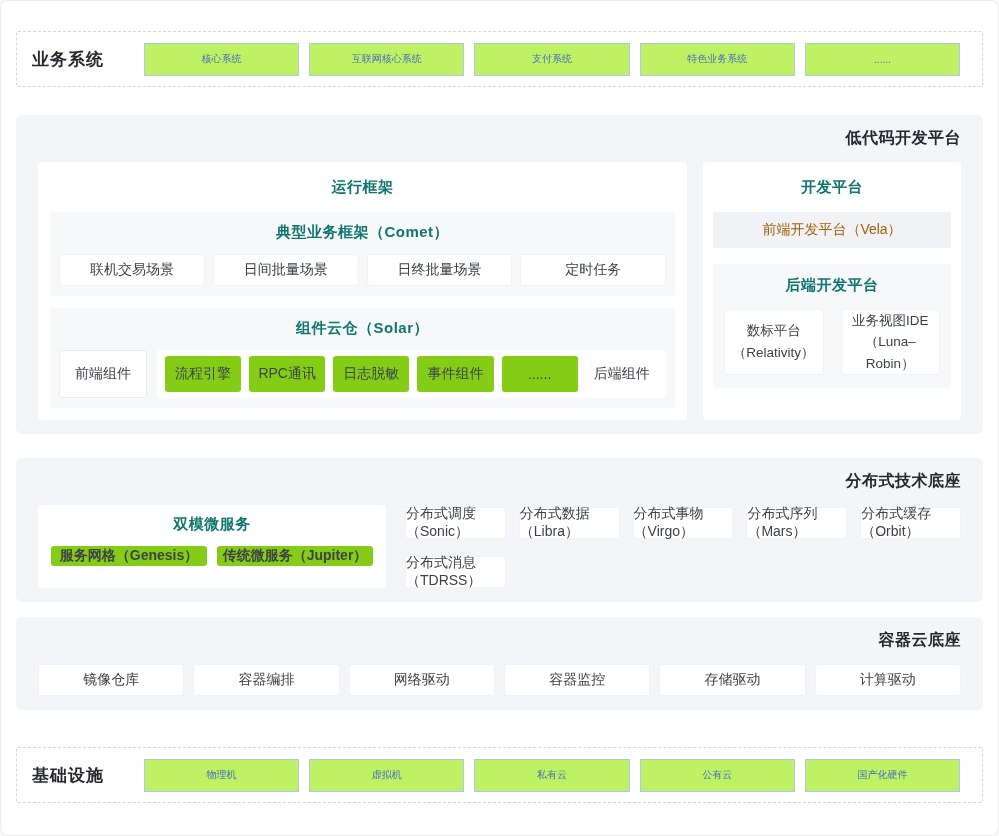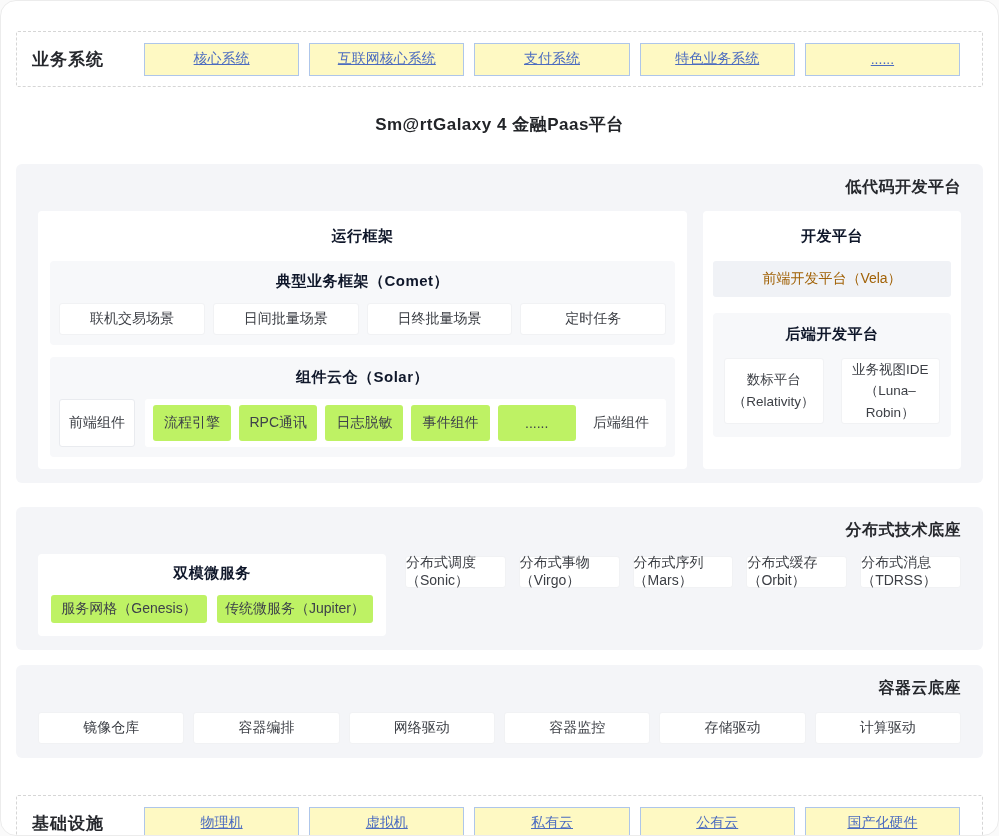--- a/index.html
+++ b/index.html
@@ -6,21 +6,21 @@
   html, body { background: #fafafa; }
   body {
     width: 999px; height: 836px;
     font-family: "Liberation Sans", "DejaVu Sans", sans-serif;
     color: #3c3f45;
   }
   .page {
     width: 999px; height: 836px;
     background: #ffffff;
     border: 1px solid #ececec;
-    border-radius: 16px;
+    border-radius: 8px;
     overflow: hidden;
     position: relative;
   }
   
   .dashed-row {
     margin: 30px 15px 0 15px;
     height: 56px;
     border: 1px dashed #d6d6d6;
     border-radius: 2px;
     display: flex;
@@ -31,26 +31,25 @@
     width: 112px;
     font-size: 17px;
     font-weight: bold;
     color: #26282d;
     letter-spacing: 1px;
     flex: none;
   }
   .dashed-row .row-chips { flex: 1; display: flex; gap: 10px; }
   .chip-blue {
     flex: 1; height: 33px;
-    background: #fef9c3;
+    background: #bef264;
     border: 1px solid #aec6ea;
     display: flex; align-items: center; justify-content: center;
-    font-size: 14px;
+    font-size: 10px;
     color: #4c6cc0;
-    text-decoration: underline;
   }
   .main-title {
     margin-top: 26px;
     text-align: center;
     font-size: 17px;
     font-weight: bold;
     color: #222428;
     letter-spacing: 0.5px;
   }
   
@@ -69,54 +68,54 @@
     letter-spacing: 0.5px;
   }
   .panel-white {
     background: #ffffff;
     border-radius: 4px;
   }
   .panel-title {
     text-align: center;
     font-size: 15px;
     font-weight: bold;
-    color: #0f172a;
+    color: #0f766e;
     letter-spacing: 0.5px;
   }
   .panel-gray {
     background: #f7f8fa;
     border-radius: 4px;
   }
   .box-white {
     background: #ffffff;
     border: 1px solid #f1f2f4;
     border-radius: 3px;
     display: flex; align-items: center; justify-content: center;
     font-size: 14px;
     color: #3c3f45;
   }
   .chip-gray {
-    background: #bef264;
+    background: #84cc16;
     border-radius: 3px;
     display: flex; align-items: center; justify-content: center;
     font-size: 14px;
     color: #3e424a;
     text-align: right;
   }
   
   .lowcode-body { display: flex; gap: 16px; }
   .runtime-panel { flex: 1; padding: 16px 12px 12px 12px; }
   .runtime-panel > .panel-title { margin-bottom: 15px; }
   .sub-panel { padding: 11px 9px 10px 9px; }
   .sub-panel .panel-title { margin-bottom: 12px; }
   .comet-items { display: flex; gap: 8px; }
   .comet-items .box-white { flex: 1; height: 32px; }
   .solar-row { display: flex; gap: 10px; height: 48px; margin-top: 2px; }
   .solar-front {
-    width: 76px; flex: none;
+    width: 88px; flex: none;
     background: #fff; border: 1px solid #e9ebef; border-radius: 3px;
     display: flex; align-items: center; justify-content: center;
     font-size: 14px;
   }
   .solar-strip {
     flex: 1; background: #fff; border-radius: 3px;
     display: flex; align-items: center; gap: 8px;
     padding: 6px 8px;
   }
   .solar-strip .chip-gray { flex: 1; height: 36px; }
@@ -137,21 +136,21 @@
   .backend-items { display: flex; gap: 17px; }
   .backend-items .box-white {
     flex: 1; height: 66px; flex-direction: column;
     font-size: 13.5px; line-height: 1.6; text-align: center;
   }
   
   .dist-body { display: flex; gap: 19px; }
   .dual-panel { width: 348px; flex: none; padding: 10px 13px 13px 13px; }
   .dual-panel .panel-title { margin-bottom: 12px; }
   .dual-chips { display: flex; gap: 10px; }
-  .dual-chips .chip-gray { flex: 1; height: 28px; }
+  .dual-chips .chip-gray { flex: 1; height: 20px; font-weight: bold; }
   .dist-grid {
     flex: 1;
     display: grid;
     grid-template-columns: repeat(5, 1fr);
     gap: 17px 13px;
     align-content: start;
     padding-top: 2px;
   }
   .dist-grid .box-white { height: 32px; }
   
@@ -173,21 +172,20 @@
     <div class="row-chips">
 
     <div class="chip-blue">核心系统</div>
         <div class="chip-blue">互联网核心系统</div>
         <div class="chip-blue">支付系统</div>
         <div class="chip-blue">特色业务系统</div>
         <div class="chip-blue">......</div>
       </div>
   </div>
 
-  <div class="main-title">Sm@rtGalaxy 4  金融Paas平台</div>
 
   <div class="section gap-lowcode">
     <div class="section-title">低代码开发平台</div>
     <div class="lowcode-body">
 
       <div class="panel-white runtime-panel">
         <div class="panel-title">运行框架</div>
 
         <div class="panel-gray sub-panel">
           <div class="panel-title">典型业务框架（Comet）</div>
@@ -243,20 +241,21 @@
         <div class="panel-title">双模微服务</div>
         <div class="dual-chips">
 
         <div class="chip-gray">服务网格（Genesis）</div>
             <div class="chip-gray">传统微服务（Jupiter）</div>
           </div>
       </div>
       <div class="dist-grid">
 
       <div class="box-white">分布式调度（Sonic）</div>
+          <div class="box-white">分布式数据（Libra）</div>
           <div class="box-white">分布式事物（Virgo）</div>
           <div class="box-white">分布式序列（Mars）</div>
           <div class="box-white">分布式缓存（Orbit）</div>
           <div class="box-white">分布式消息（TDRSS）</div>
         </div>
     </div>
   </div>
 
   <div class="section gap-cc">
     <div class="section-title">容器云底座</div>

